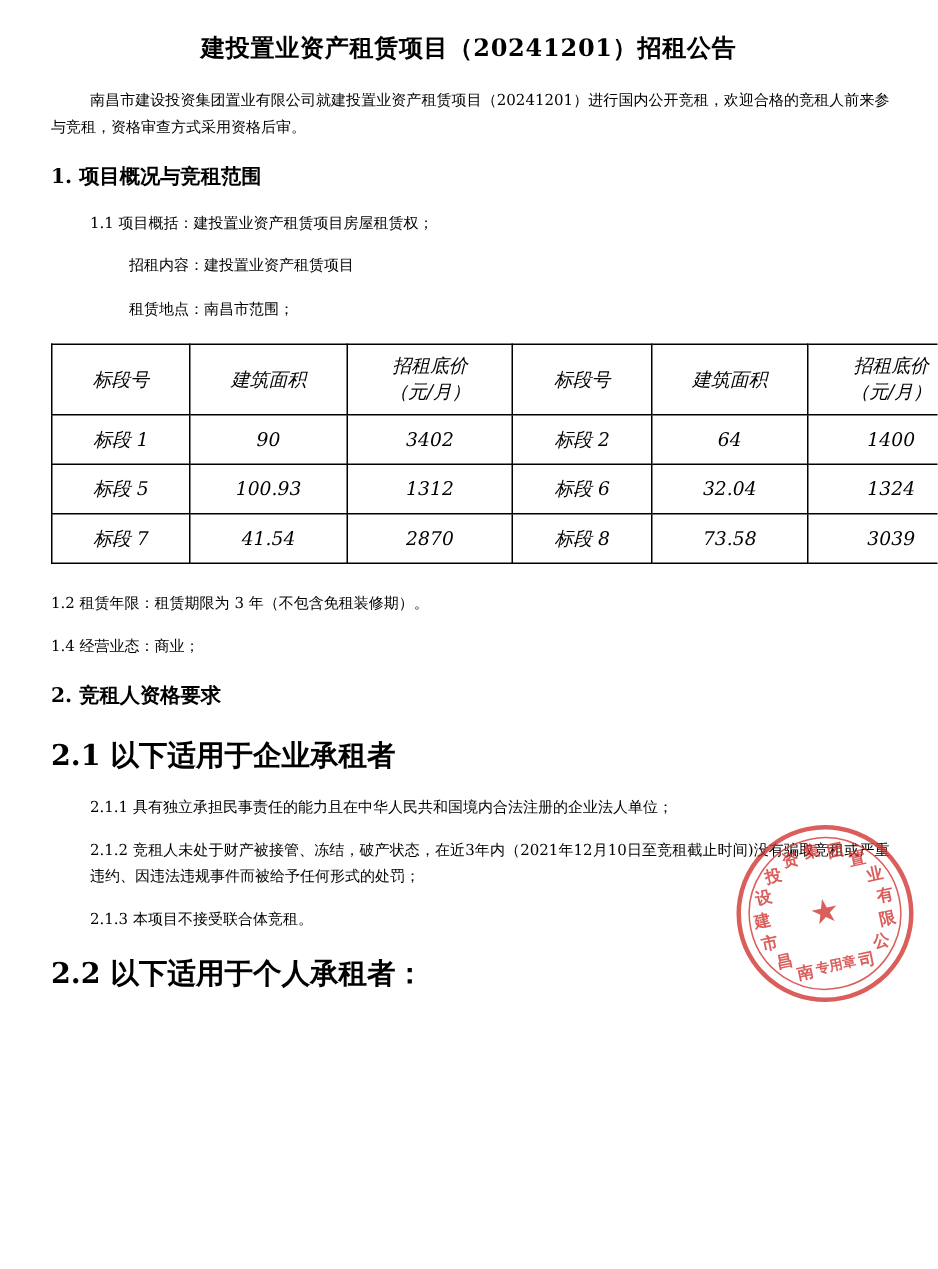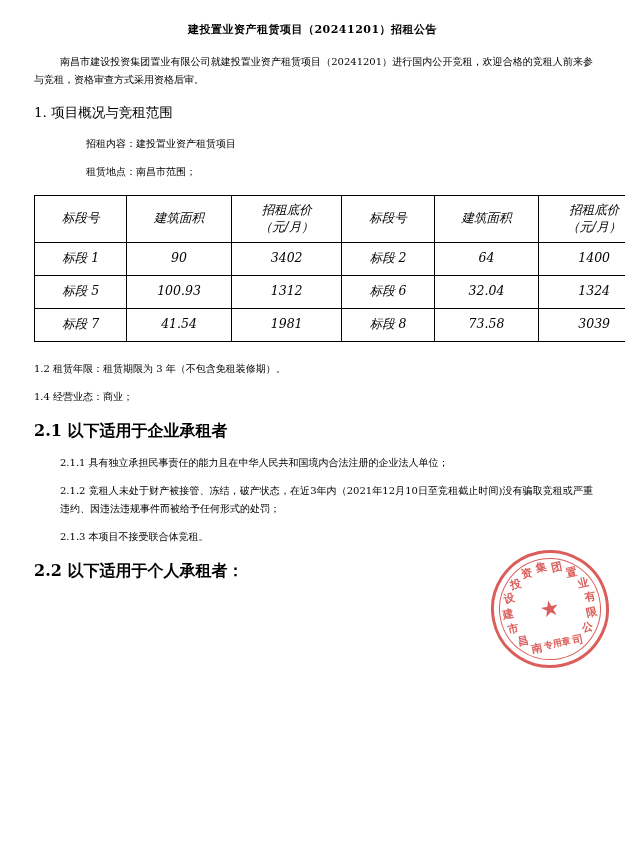--- a/index.html
+++ b/index.html
@@ -17,21 +17,21 @@
   }
   .page {
     position: relative;
     width: 625px;
     height: 846px;
     padding: 0;
     box-sizing: border-box;
   }
   .doc-title {
     text-align: center;
-    font-size: 11px;
+    font-size: 16px;
     font-weight: bold;
     letter-spacing: 0.5px;
     margin: 22px 0 16px 0;
     font-family: "DejaVu Serif", "Liberation Serif", serif;
   }
   .content {
     padding: 0 32px 0 34px;
   }
   p {
     margin: 0 0 11px 0;
@@ -42,27 +42,27 @@
   .indent2 {
     text-indent: 26px;
   }
   .indent-block {
     padding-left: 26px;
   }
   .indent-block2 {
     padding-left: 52px;
   }
   .heading {
-    font-weight: normal;
+    font-weight: bold;
     font-size: 13.5px;
     margin: 13px 0 10px 0;
   }
   .subheading {
     font-weight: bold;
-    font-size: 16px;
+    font-size: 19px;
     margin: 11px 0 9px 0;
   }
   table.lots {
     border-collapse: collapse;
     width: 616px;
     margin: 14px auto 18px auto;
     font-size: 12.5px;
     font-style: italic;
   }
   table.lots th, table.lots td {
@@ -146,20 +146,21 @@
 <div class="page">
 
   <div class="doc-title">建投置业资产租赁项目（20241201）招租公告</div>
 
   <div class="content">
 
     <p class="indent2"><span>南昌市建设投资集团置业有限公司就建投置业资产租赁项目（20241201）进行国内公开竞租，欢迎合格的竞租人前来参与竞租，资格审查方式采用资格后审。</span></p>
 
     <p class="heading">1. 项目概况与竞租范围</p>
 
+    <p class="indent2">1.1 项目概括：建投置业资产租赁项目房屋租赁权；</p>
 
     <p class="indent-block2">招租内容：建投置业资产租赁项目</p>
 
     <p class="indent-block2">租赁地点：南昌市范围；</p>
 
     <table class="lots">
       <thead>
         <tr>
           <th class="col-a"><span>标段号</span></th>
           <th class="col-b"><span>建筑面积</span></th>
@@ -188,31 +189,32 @@
           <td>标段 5</td>
           <td>100.93</td>
           <td>1312</td>
           <td>标段 6</td>
           <td>32.04</td>
           <td>1324</td>
         </tr>
         <tr>
           <td>标段 7</td>
           <td>41.54</td>
-          <td>1981</td>
+          <td>2870</td>
           <td>标段 8</td>
           <td>73.58</td>
           <td>3039</td>
         </tr>
       </tbody>
     </table>
 
     <p>1.2 租赁年限：租赁期限为 3 年（不包含免租装修期）。</p>
     <p>1.4 经营业态：商业；</p>
 
+    <p class="heading">2. 竞租人资格要求</p>
 
     <p class="subheading">2.1 以下适用于企业承租者</p>
 
     <p class="indent-block">2.1.1 具有独立承担民事责任的能力且在中华人民共和国境内合法注册的企业法人单位；</p>
     <p class="indent-block">2.1.2 竞租人未处于财产被接管、冻结，破产状态，在近3年内（2021年12月10日至竞租截止时间)没有骗取竞租或严重违约、因违法违规事件而被给予任何形式的处罚；</p>
     <p class="indent-block">2.1.3 本项目不接受联合体竞租。</p>
 
     <p class="subheading">2.2 以下适用于个人承租者：</p>
 
   </div>

